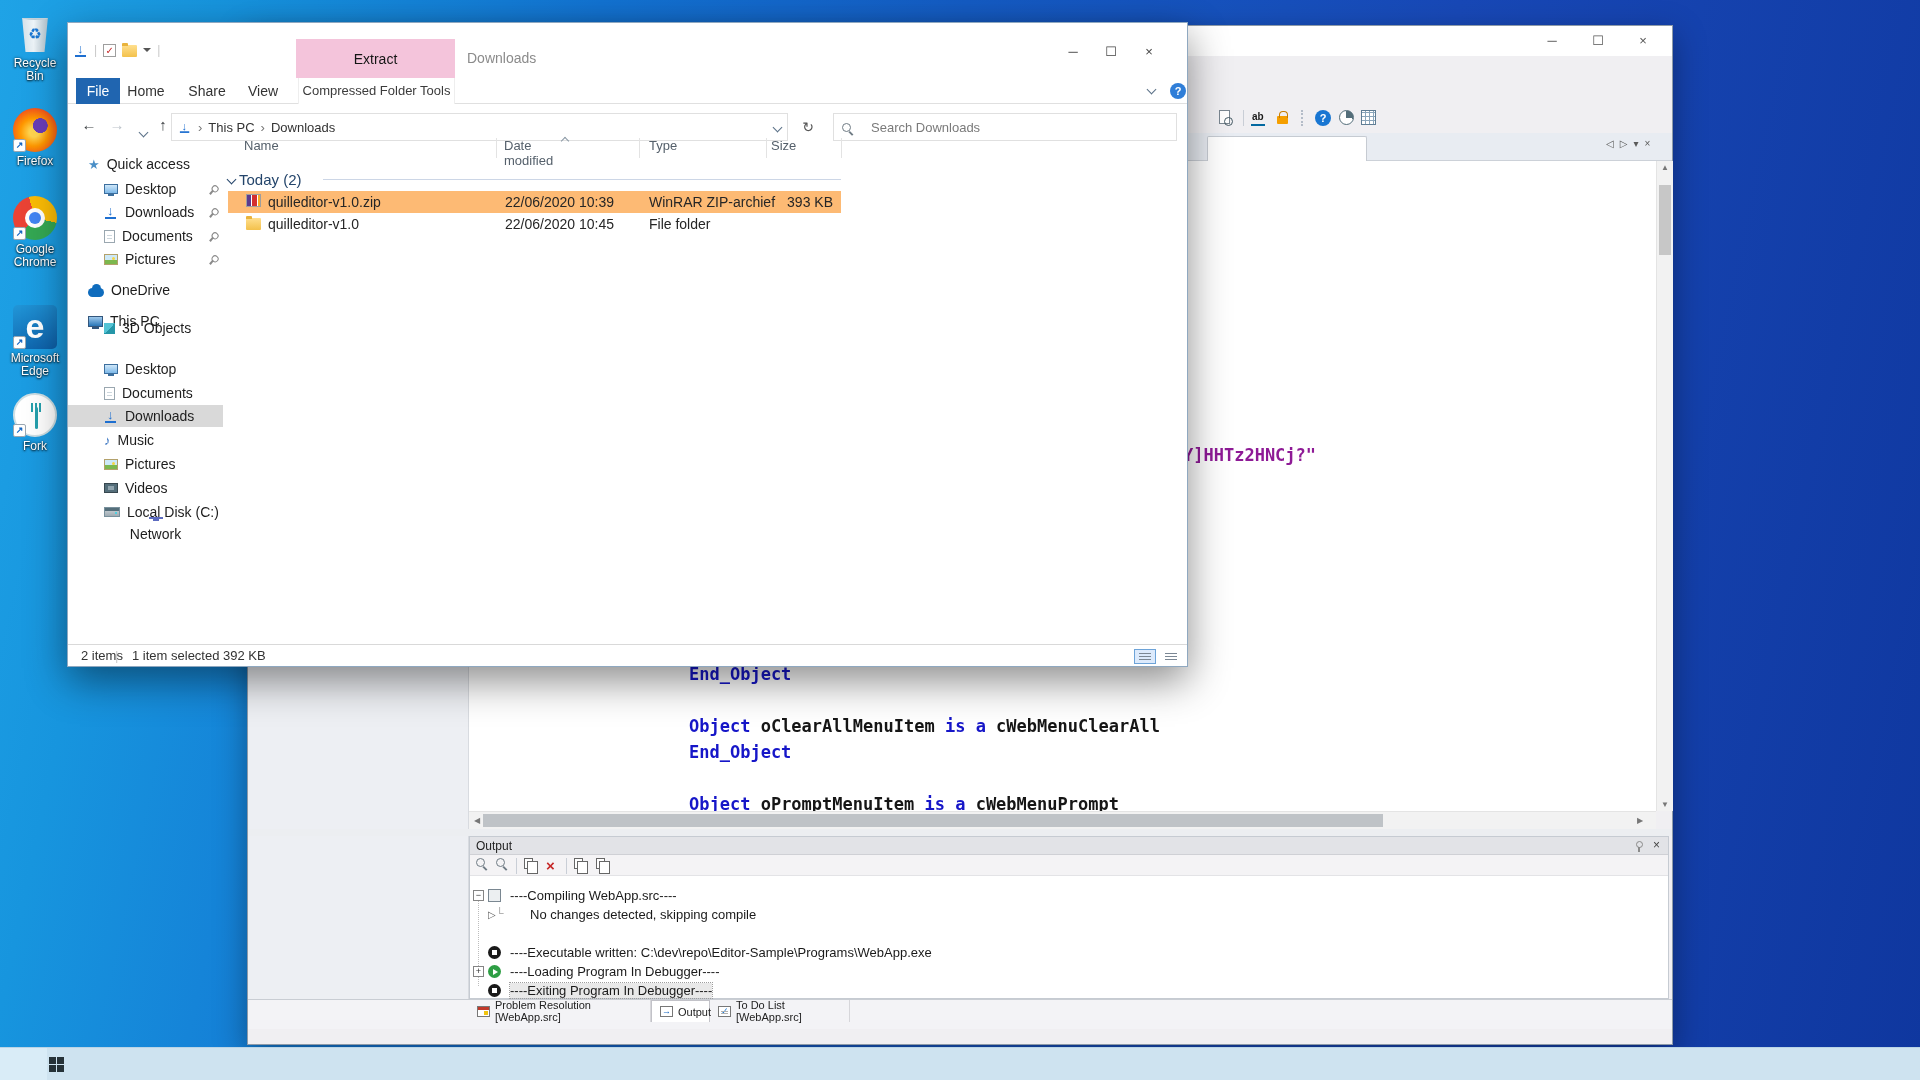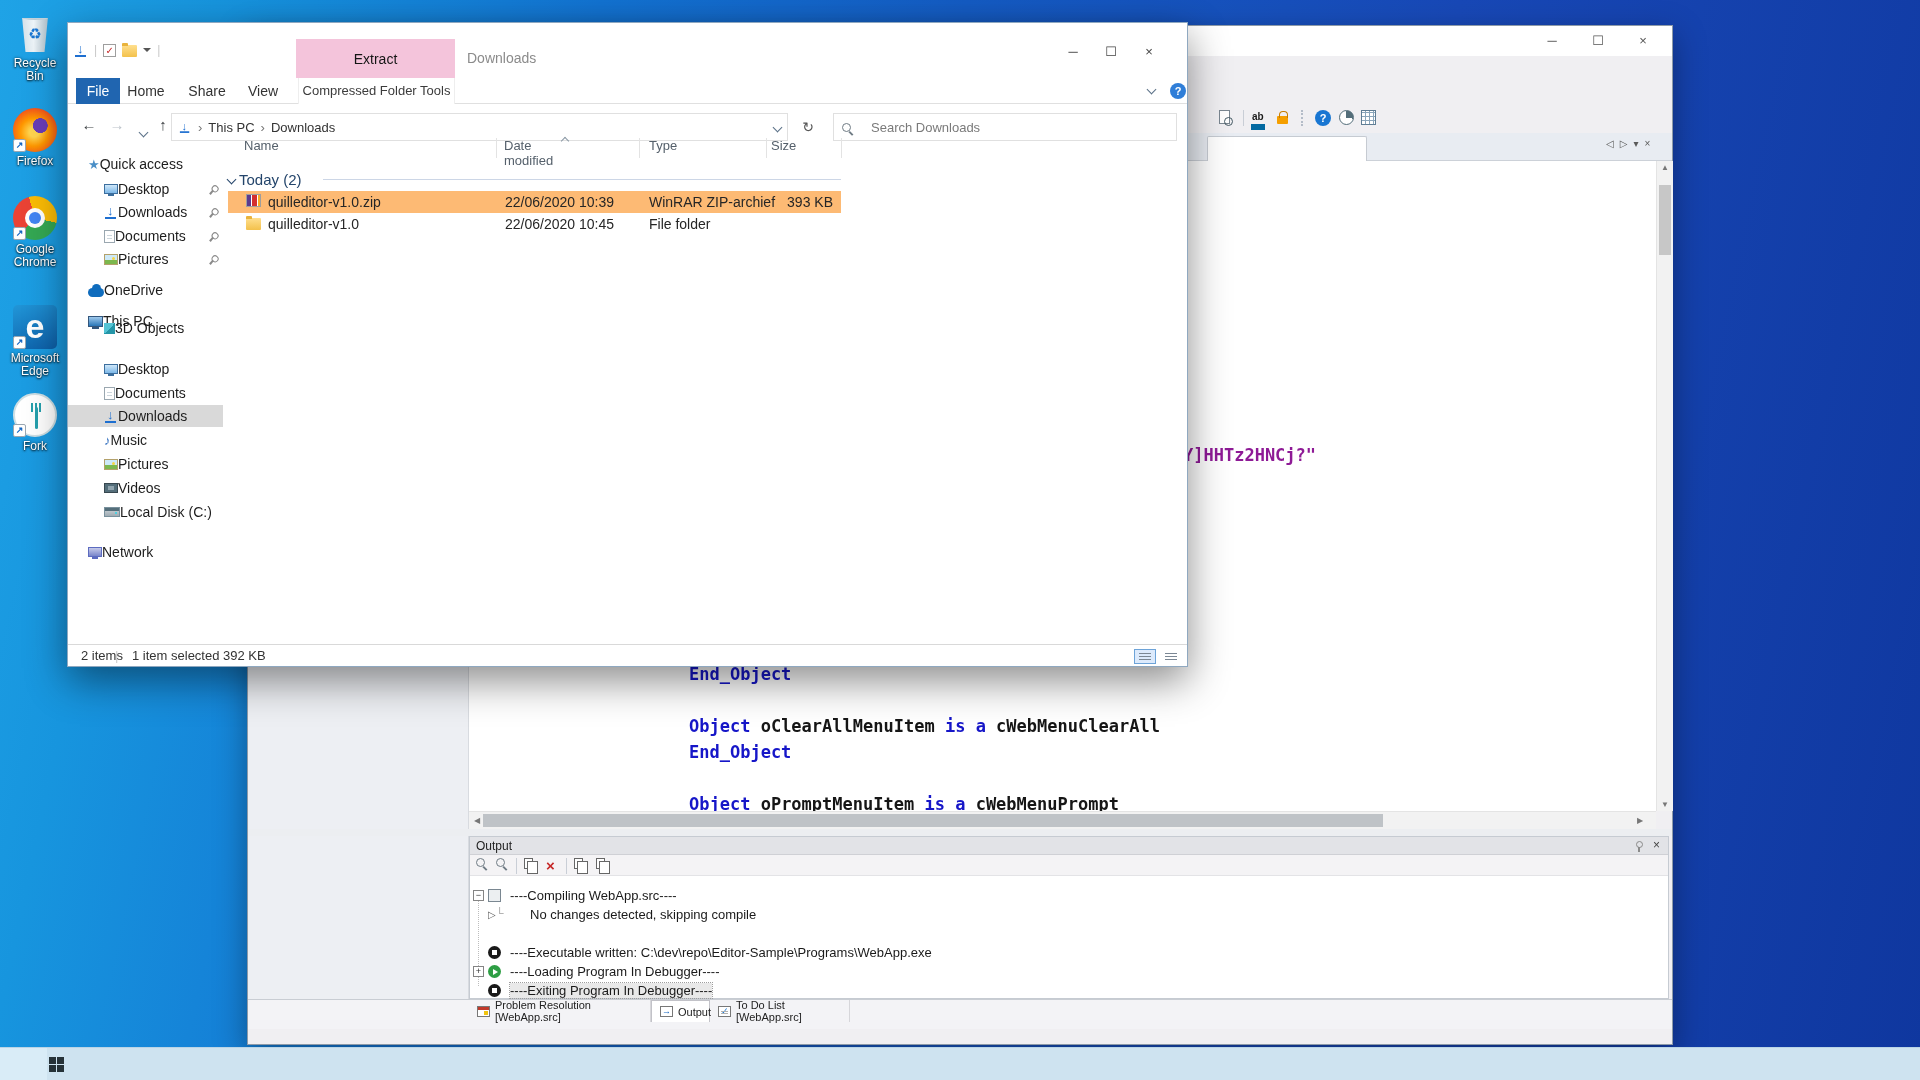--- a/index.html
+++ b/index.html
@@ -92,21 +92,21 @@
   .addr-row{position:absolute;top:82px;left:0;width:100%;height:44px}
   .navbtn{position:absolute;top:6px;font-size:15px;color:#3c4043;width:22px;text-align:center;line-height:28px}
   .addr-box{position:absolute;left:103px;top:8px;width:617px;height:28px;border:1px solid #e0e0e0;display:flex;align-items:center;padding:0 6px;gap:6px;font-size:13px;color:#333}
   .crumb-sep{color:#777;font-size:13px}
   .addr-chev{margin-left:auto}
   .refresh{position:absolute;left:727px;top:8px;width:26px;height:28px;text-align:center;line-height:28px;color:#555;font-size:14px}
   .search-box{position:absolute;left:765px;top:8px;width:344px;height:28px;border:1px solid #e0e0e0;display:flex;align-items:center;padding:0 8px;gap:20px}
   .search-box input{border:0;outline:0;flex:1;font-size:13px;color:#444;font-family:"Liberation Sans",sans-serif;background:rgba(0,0,0,0)}
   .search-box input::placeholder{color:#7a7a7a}
 
-  .sb-item{position:absolute;left:0;width:155px;height:22px;display:flex;align-items:center;font-size:14px;color:#1d1d1d;cursor:default}
+  .sb-item{position:absolute;left:0;width:155px;height:22px;display:flex;align-items:center;gap:7px;font-size:14px;color:#1d1d1d;cursor:default}
   .sb-item.lvl0{padding-left:20px}
   .sb-item.lvl1{padding-left:36px}
   .sb-item.sel{background:#d9d9d9}
   .sb-item .pin{position:absolute;left:139px;top:5px}
 
   .cols-head{position:absolute;top:111px;left:160px;height:25px;font-size:13px;color:#55606b}
   .cols-head span{position:absolute;top:4px}
   .col-line{position:absolute;top:2px;width:1px;height:20px;background:#e3e3e3}
   .sort-chev{position:absolute;left:334px;top:-3px;width:6px;height:6px;border-left:1.5px solid #8a98a5;border-top:1.5px solid #8a98a5;transform:rotate(45deg)}
   .group-row{position:absolute;left:160px;top:146px;height:20px;font-size:15px;color:#24456b;display:flex;align-items:center;gap:4px}
@@ -129,21 +129,21 @@
     box-shadow:0 10px 30px rgba(0,0,0,.35);z-index:10}
   .ide-titlebar{position:absolute;top:0;left:0;width:100%;height:30px;background:#fff}
   .ide-appicon{position:absolute;left:5px;top:9px;width:18px;height:10px;background:#8e1b1b}
   .ide-ctrl{position:absolute;top:0;width:36px;height:30px;text-align:center;line-height:30px;font-size:13px;color:#555}
   .ide-iconstrip{position:absolute;top:84px;height:18px}
   .tb{position:absolute;top:0}
   .tb-sep{width:1px;height:16px;background:#c9ced6}
   .tb-dots{width:0;height:16px;border-left:2px dotted #b4bcc8}
   .tb-findpage{width:11px;height:14px;border:1px solid #7a8791;background:#fff}
   .tb-findpage::after{content:"";position:absolute;left:4px;top:6px;width:7px;height:7px;border:1.6px solid #455a64;border-radius:50%}
-  .tb-ab{font-size:10px;font-weight:bold;color:#1a1a1a;line-height:14px;border-bottom:6px solid #0369a1;padding:0 1px}
+  .tb-ab{font-size:10px;font-weight:bold;color:#1a1a1a;line-height:14px;border-bottom:2px solid #0369a1;padding:0 1px}
   .tb-lock{width:11px;height:8px;background:#f59f00;border-radius:1px;margin-top:6px}
   .tb-lock::before{content:"";position:absolute;left:2px;top:-5px;width:7px;height:6px;border:1.6px solid #c77c00;border-bottom:0;border-radius:4px 4px 0 0}
   .tb-help{width:16px;height:16px;border-radius:50%;background:#1976d2;color:#fff;font-weight:bold;font-size:11px;line-height:16px;text-align:center}
   .tb-pie{width:15px;height:15px;border-radius:50%;border:1px solid #546e7a;background:conic-gradient(#546e7a 0 100deg,#fff 100deg 360deg)}
   .tb-grid{width:15px;height:15px;border:1px solid #5f7d94;background:
     repeating-linear-gradient(0deg,rgba(0,0,0,0) 0 3px,#8aa5ba 3px 4px),
     repeating-linear-gradient(90deg,rgba(0,0,0,0) 0 3px,#8aa5ba 3px 4px),#fff}
   .ide-tabrow{position:absolute;top:107px;left:0;width:100%;height:28px;background:#e8ecf2;border-bottom:1px solid #ccd1d8}
   .ide-whitetab{position:absolute;left:959px;top:110px;width:160px;height:26px;background:#fff;border:1px solid #c6cbd2;border-bottom:0;border-radius:2px 2px 0 0}
   .ide-navarrows{position:absolute;left:1358px;top:112px;font-size:10px;color:#5a5a5a;letter-spacing:6px}
@@ -463,21 +463,21 @@
           <span>Pictures</span>
         </div>
         <div class="sb-item lvl1" style="top: 454px;">
           <span class="ico ico-videos"></span>
           <span>Videos</span>
         </div>
         <div class="sb-item lvl1" style="top: 478px;">
           <span class="ico ico-disk"></span>
           <span>Local Disk (C:)</span>
         </div>
-        <div class="sb-item lvl0" style="top: 518px;">
+        <div class="sb-item lvl0" style="top: 494px; flex-direction: column;">
           <span class="ico ico-network"></span>
           <span>Network</span>
         </div>
       </div>
 
     <div class="cols-head">
       <span style="left:16px">Name</span>
       <span style="left:276px">Date modified</span>
       <span class="sort-chev"></span>
       <span style="left:421px">Type</span>

